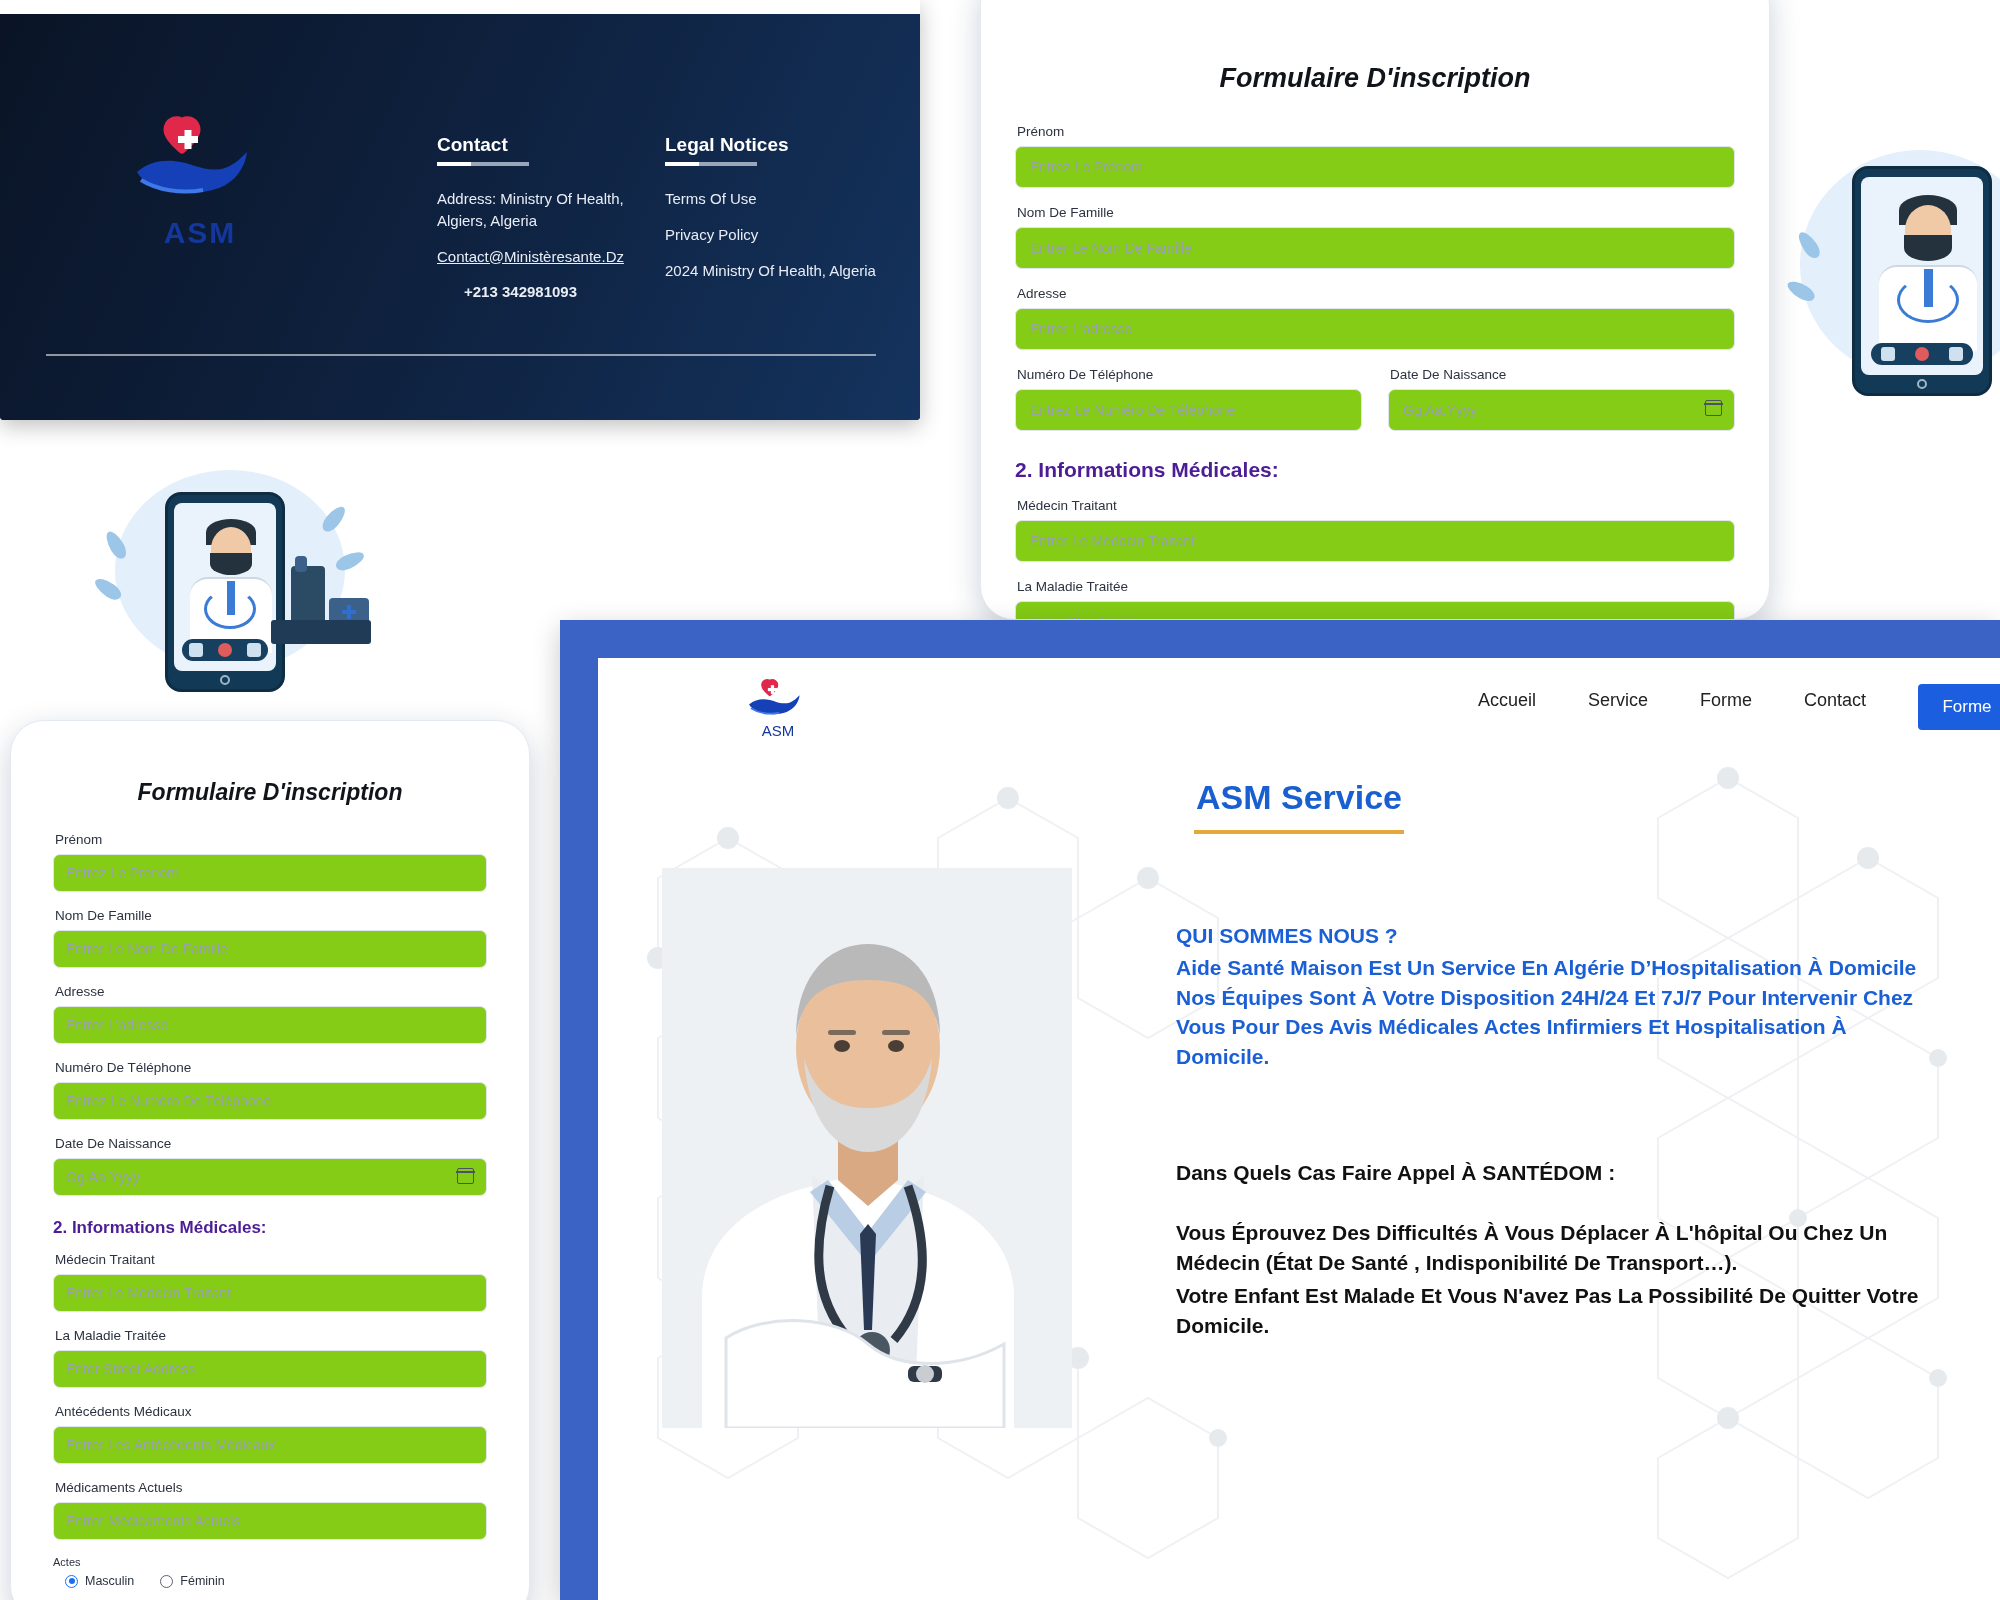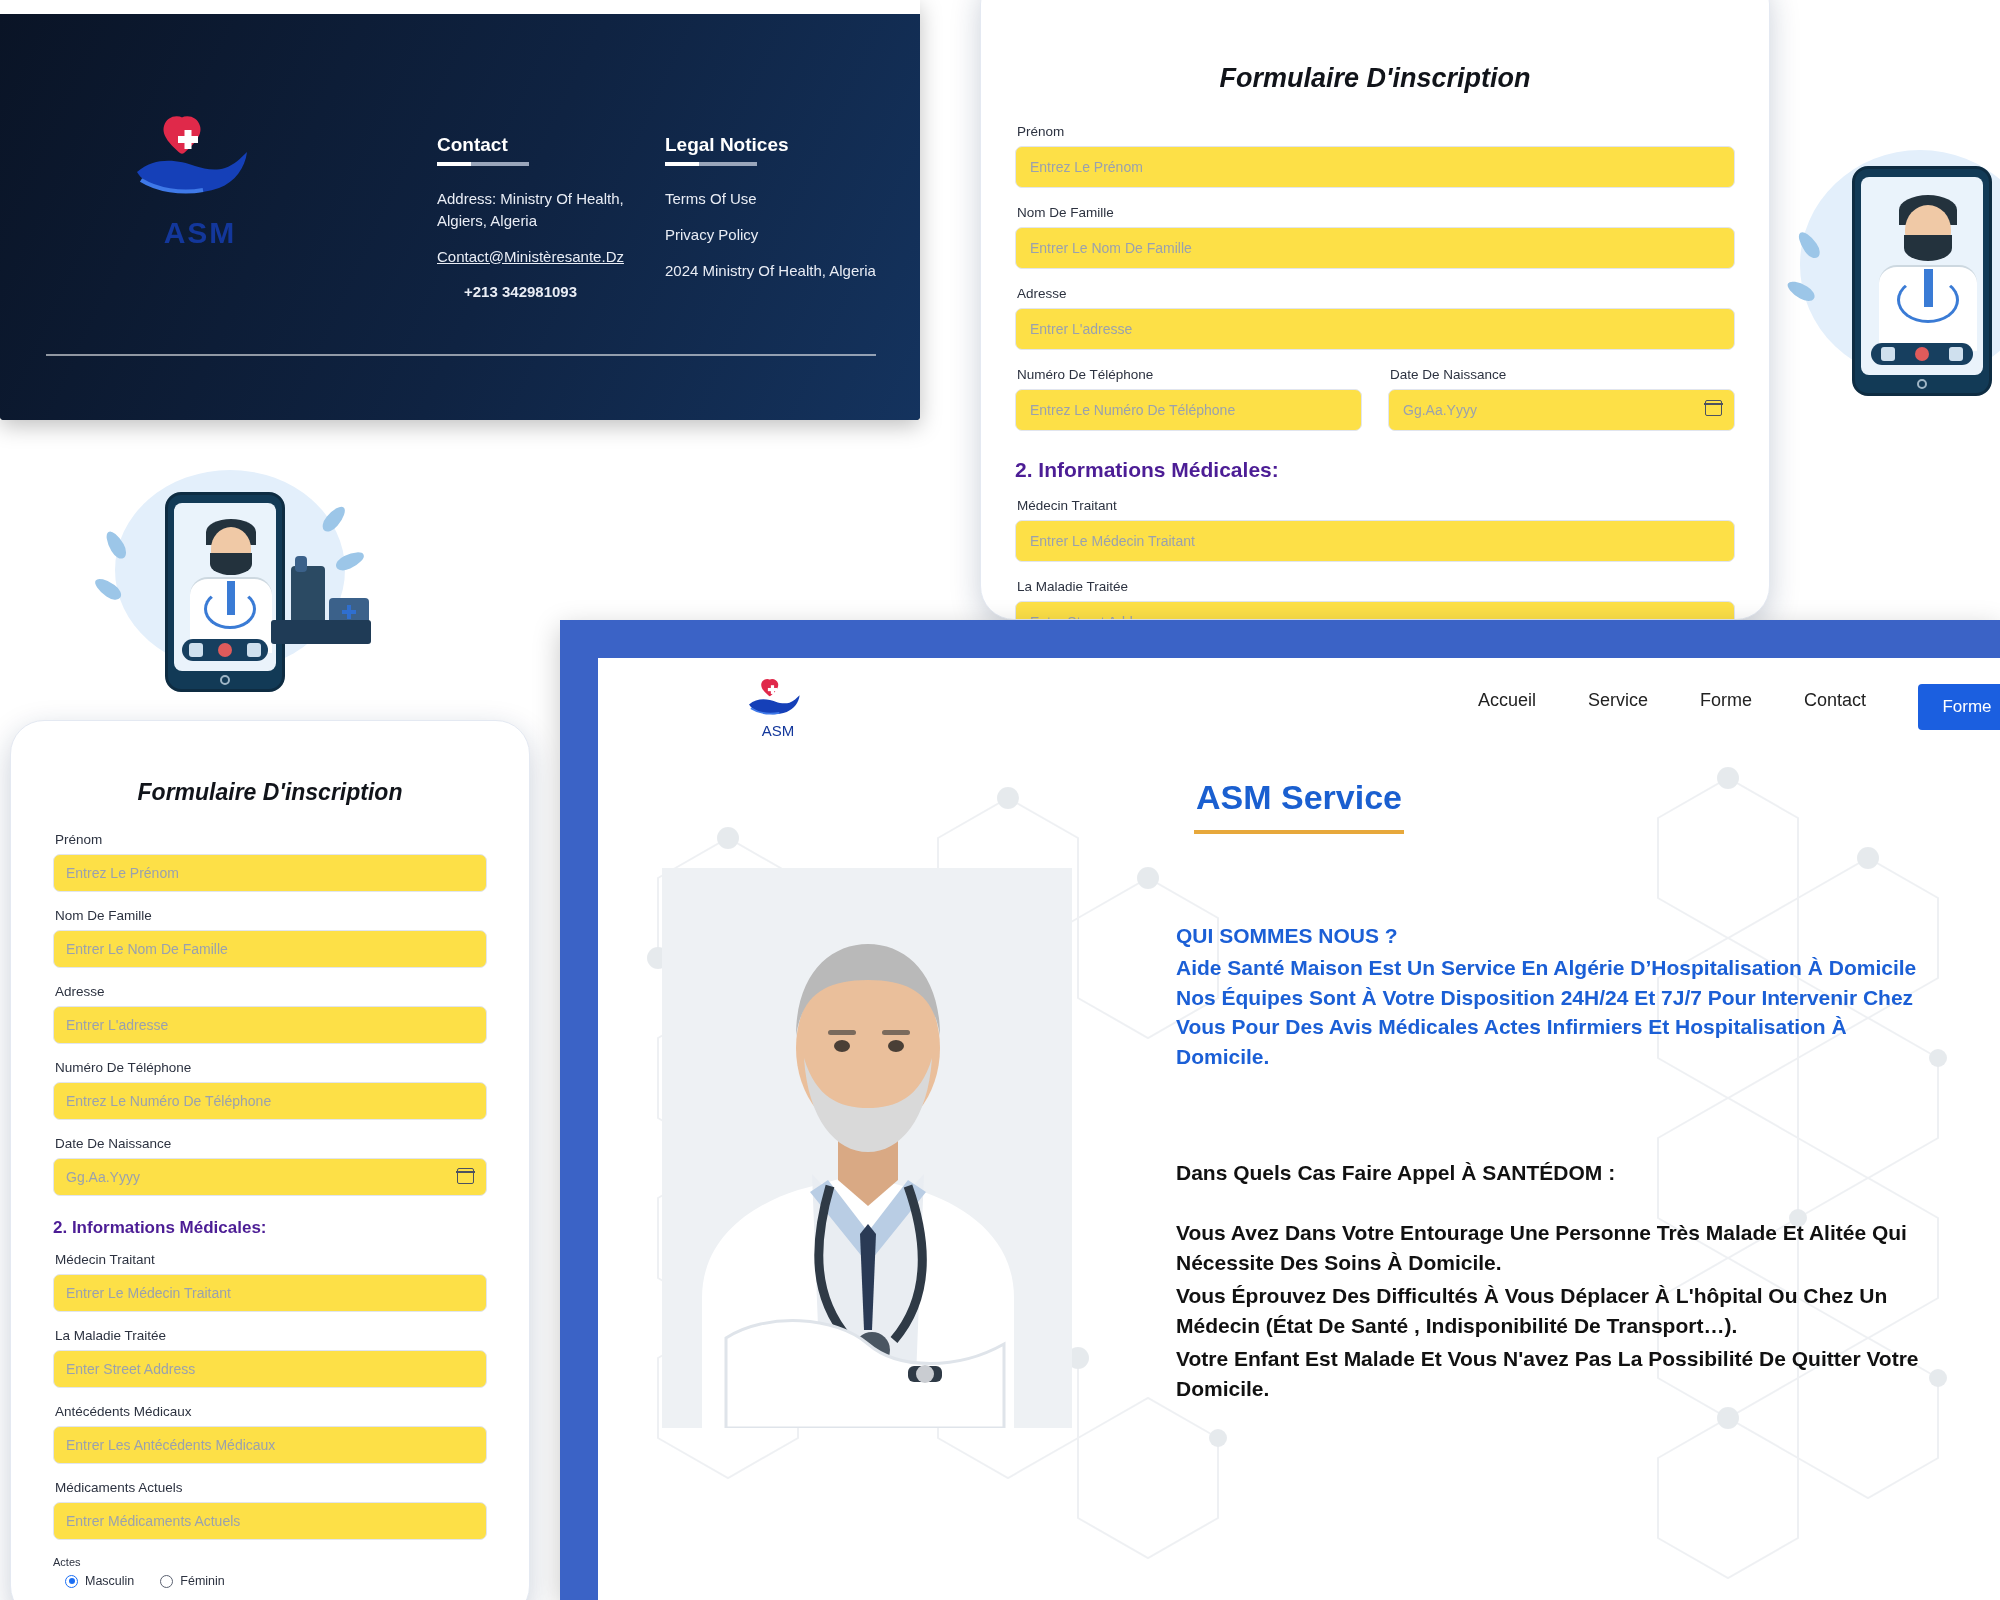--- a/index.html
+++ b/index.html
@@ -124,21 +124,21 @@
     overflow: hidden;
   }
   .form-title {
     text-align: center; font-style: italic; font-weight: bold; color: #11141a;
   }
   #form-card-top .form-title { font-size: 27px; margin: 92px 0 30px 0; }
   #form-card-phone .form-title { font-size: 23px; margin: 58px 0 26px 0; }
 
   .fld-label { font-size: 13.5px; color: #2c3240; margin: 0 0 7px 2px; display: block; }
   .txt {
-    width: 100%; border: 1px solid #e1e5ee; background: #fde047; border-radius: 7px;
+    width: 100%; border: 1px solid #e1e5ee; background: #84cc16; border-radius: 7px;
     font-size: 14px; color: #111; font-family: "Liberation Sans", sans-serif;
     outline: none;
   }
   #form-card-top .txt { height: 42px; padding: 0 14px; margin-bottom: 17px; }
   #form-card-phone .txt { height: 38px; padding: 0 12px; margin-bottom: 16px; }
   .txt::placeholder { color: #9aa1ae; }
   .row2 { display: flex; gap: 26px; }
   .row2 > div { flex: 1; }
   .sec-head {
     font-size: 21px; font-weight: bold; color: #4c1d95; margin: 10px 0 16px 0;
@@ -512,21 +512,20 @@
         </div>
 
         <div class="copy-block copy-blue">
           <span class="qs">QUI SOMMES NOUS ?</span>
           <span>Aide Santé Maison Est Un Service En Algérie D’Hospitalisation À Domicile Nos Équipes Sont À Votre Disposition 24H/24 Et 7J/7 Pour Intervenir Chez Vous Pour Des Avis Médicales Actes Infirmiers Et Hospitalisation À Domicile.</span>
         </div>
 
         <div class="copy-block copy-dark">Dans Quels Cas Faire Appel À SANTÉDOM :</div>
 
         <div class="copy-block copy-dark2">
-          <p>Vous Avez Dans Votre Entourage Une Personne Très Malade Et Alitée Qui Nécessite Des Soins À Domicile.</p>
           <p>Vous Éprouvez Des Difficultés À Vous Déplacer À L'hôpital Ou Chez Un Médecin (État De Santé , Indisponibilité De Transport…).</p>
           <p>Votre Enfant Est Malade Et Vous N'avez Pas La Possibilité De Quitter Votre Domicile.</p>
         </div>
       </div>
     </div>
   </div>
 
 </div>
 
 </body></html>

